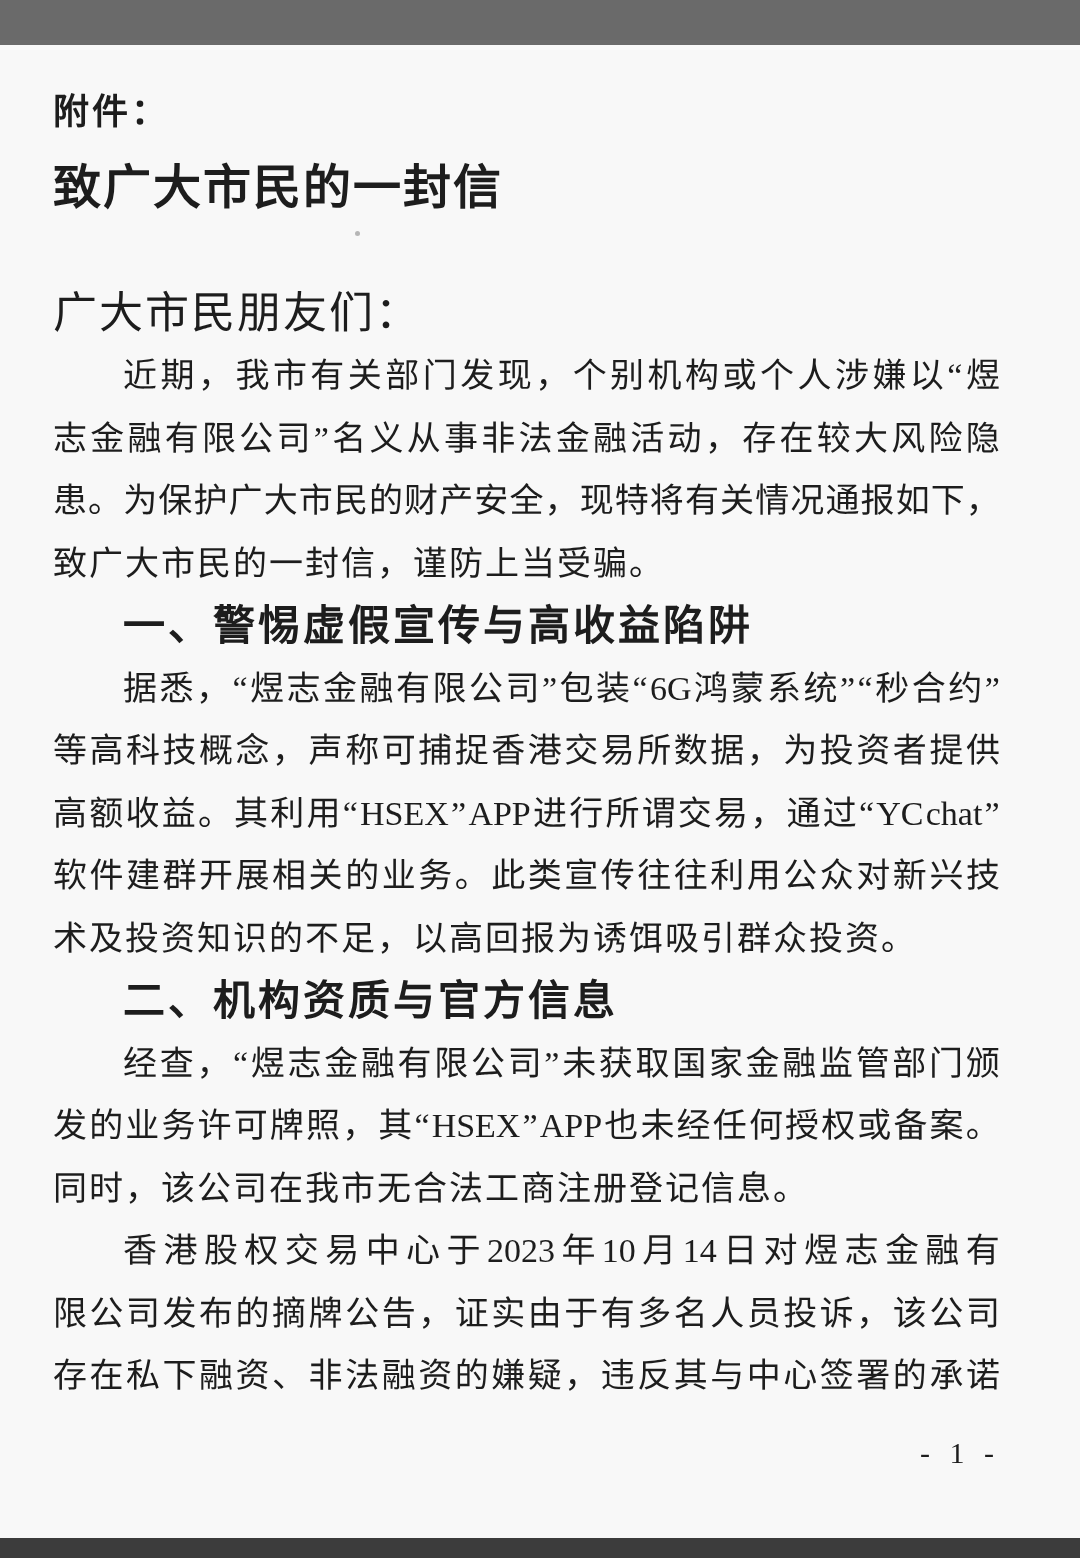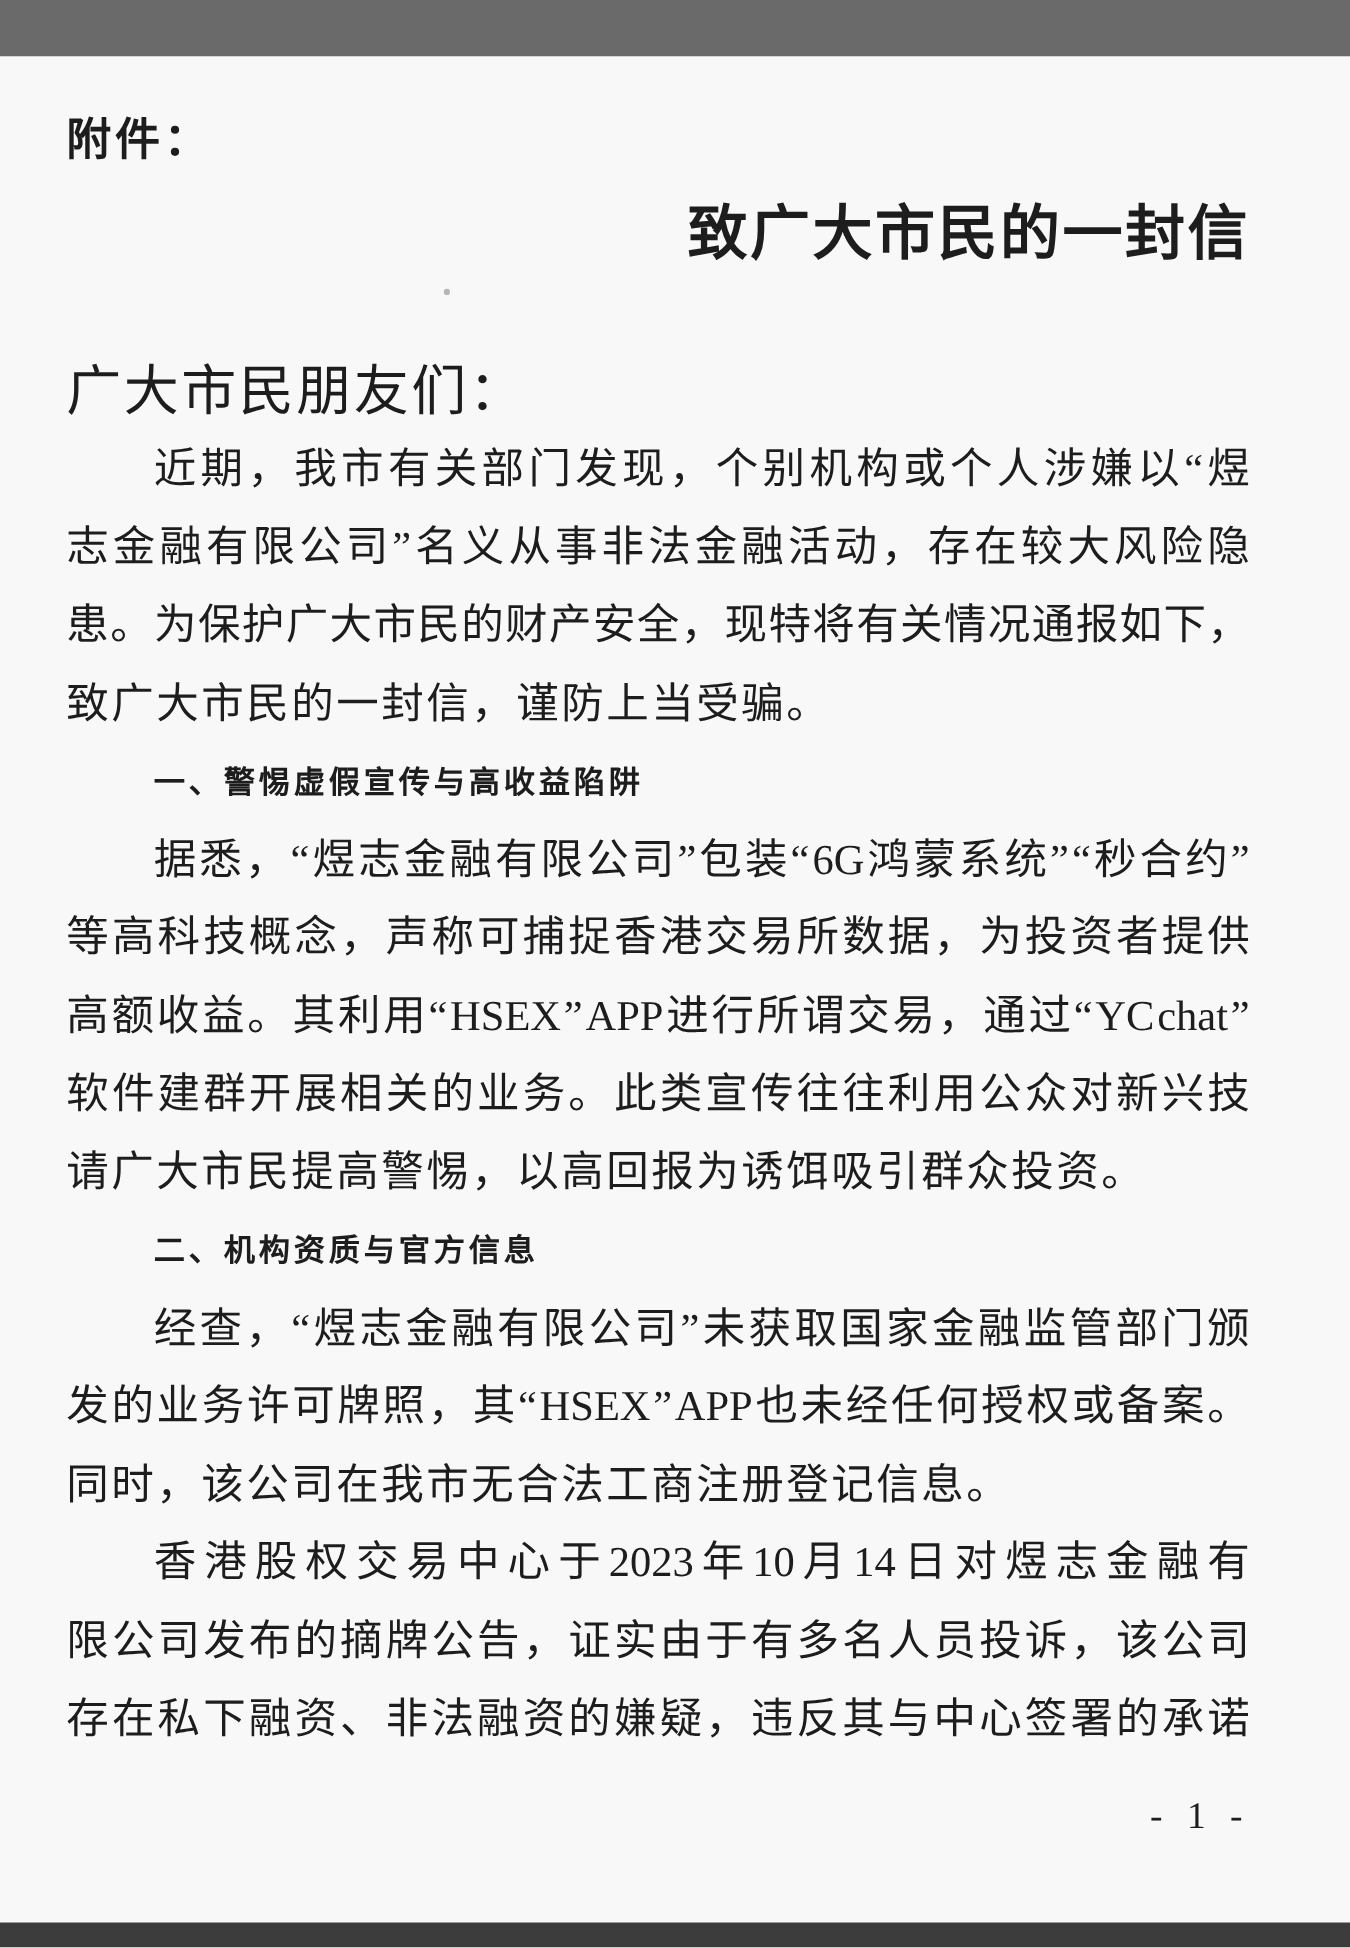--- a/index.html
+++ b/index.html
@@ -31,21 +31,21 @@
   }
   .attachment{
     margin-top:36px;
     height:62px;line-height:62px;
     font-family:"Liberation Sans",sans-serif;
     font-weight:700;font-size:36px;letter-spacing:3px;
   }
   .title{
     margin-top:10px;
     height:70px;line-height:70px;
-    text-align:right;
+    text-align:left;
     font-family:"Liberation Serif",serif;
     font-weight:700;font-size:48px;letter-spacing:2px;
   }
   .artifact-dot{
     position:absolute;left:355px;top:186px;
     width:5px;height:5px;border-radius:50%;
     background:#9a9a9a;opacity:.7;
   }
   .salutation{
     margin-top:60px;
@@ -57,21 +57,21 @@
     height:62.5px;line-height:62.5px;
     font-size:34px;
   }
   .line.body{
     font-family:"Liberation Serif",serif;
     letter-spacing:2px;
   }
   .line.heading{
     font-family:"Liberation Sans",sans-serif;
     font-weight:700;
-    font-size:25px;
+    font-size:42px;
     letter-spacing:3px;
   }
   .line.indent{padding-left:70px;}
   .line.justify{
     display:flex;
     justify-content:space-between;
     align-items:center;
     letter-spacing:0;
   }
   .line.justify span{display:inline-block;white-space:nowrap;}
@@ -287,21 +287,21 @@
         <span>往</span>
         <span>利</span>
         <span>用</span>
         <span>公</span>
         <span>众</span>
         <span>对</span>
         <span>新</span>
         <span>兴</span>
         <span>技</span>
       </div>
-      <div class="line body">请广大市民提高警惕，以高回报为诱饵吸引群众投资。</div>
+      <div class="line body">术及投资知识的不足，以高回报为诱饵吸引群众投资。</div>
       <div class="line heading indent">二、机构资质与官方信息</div>
       <div class="line body indent justify">
         <span>经</span>
         <span>查</span>
         <span>，</span>
         <span>“</span>
         <span>煜</span>
         <span>志</span>
         <span>金</span>
         <span>融</span>

